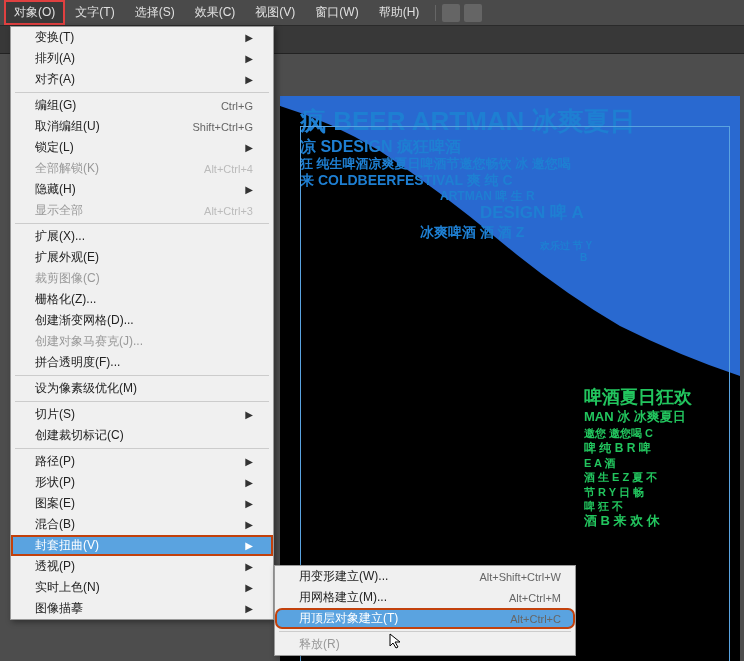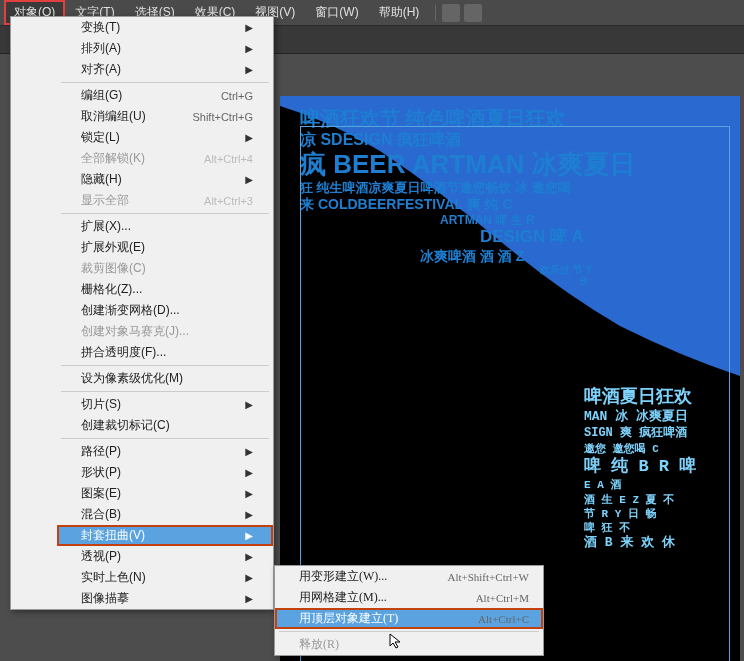--- a/index.html
+++ b/index.html
@@ -88,45 +88,43 @@
     }
     .blue-text-row {
       white-space: nowrap;
       font-size: 14px;
     }
     .right-panel-text {
       position: absolute;
       top: 360px;
       right: 5px;
       width: 155px;
-      color: #7dd3fc;
+      color: #22c55e;
       font-weight: bold;
       font-size: 13px;
       line-height: 1.3;
       overflow: hidden;
-      font-family: Liberation Mono, monospace;
     }
     .selection-outline {
       position: absolute;
       top: 100px;
       left: 300px;
       width: 430px;
       height: 540px;
       border: 1px solid #5aa3e0;
     }
     .dropdown-menu {
       position: absolute;
-      top: 16px;
+      top: 26px;
       left: 10px;
       width: 264px;
       background: #f0f0f0;
       border: 1px solid #999;
       box-shadow: 2px 2px 6px rgba(0,0,0,0.4);
       z-index: 100;
-      padding-left: 46px;
     }
     .menu-item {
       display: flex;
       justify-content: space-between;
       align-items: center;
       padding: 3px 20px 3px 24px;
       color: #222;
       cursor: pointer;
       font-size: 12px;
       height: 21px;
@@ -157,34 +155,34 @@
     }
     .menu-separator {
       height: 1px;
       background: #ccc;
       margin: 2px 4px;
     }
     .submenu {
       position: absolute;
       top: 565px;
       left: 274px;
-      width: 270px;
+      width: 302px;
       background: #f0f0f0;
       border: 1px solid #999;
       box-shadow: 2px 2px 6px rgba(0,0,0,0.4);
       z-index: 101;
-      font-family: Liberation Serif, serif;
     }
     .submenu .menu-item {
       padding-left: 24px;
       padding-right: 14px;
     }
     .submenu .menu-item.highlighted {
       padding-left: 22px;
       padding-right: 12px;
+      border-radius: 7px;
     }
     .cursor-icon {
       position: absolute;
       top: 632px;
       left: 388px;
       z-index: 200;
       font-size: 16px;
       color: #000;
     }
   </style>
@@ -207,38 +205,36 @@
 </div>
 
 <div class="canvas-area">
   <div class="tab-strip"></div>
   <div class="artboard">
     <svg class="blue-shape" viewBox="0 0 460 580" preserveAspectRatio="none">
       <path d="M 0 0 L 460 0 L 460 280 Q 400 260 340 230 Q 280 195 220 145 Q 160 95 100 55 Q 50 25 0 10 Z" fill="#2969d0"></path>
       <path d="M 0 10 L 0 580 L 380 580 Q 340 480 280 380 Q 220 280 150 190 Q 90 110 0 10 Z" fill="#000"></path>
     </svg>
     <div class="blue-text-overlay">
-      <div class="blue-text-row" style="font-size:20px">啤酒狂欢节 纯色啤酒夏日狂欢</div>
+      <div class="blue-text-row" style="font-size:26px">疯 BEER ARTMAN 冰爽夏日</div>
       <div class="blue-text-row" style="font-size:16px">凉 SDESIGN 疯狂啤酒</div>
-      <div class="blue-text-row" style="font-size:26px">疯 BEER ARTMAN 冰爽夏日</div>
       <div class="blue-text-row" style="font-size:13px">狂 纯生啤酒凉爽夏日啤酒节邀您畅饮 冰 邀您喝</div>
       <div class="blue-text-row" style="font-size:14px">来 COLDBEERFESTIVAL 爽 纯 C</div>
       <div class="blue-text-row" style="font-size:12px;padding-left:140px">ARTMAN 啤 生 R</div>
       <div class="blue-text-row" style="font-size:17px;padding-left:180px">DESIGN 啤 A</div>
       <div class="blue-text-row" style="font-size:14px;padding-left:120px">冰爽啤酒 酒 酒 Z</div>
       <div class="blue-text-row" style="font-size:10px;padding-left:240px">欢乐过 节 Y</div>
       <div class="blue-text-row" style="font-size:10px;padding-left:280px">B</div>
     </div>
   </div>
   <div class="right-panel-text">
     <div style="font-size:18px">啤酒夏日狂欢</div>
     <div style="font-size:13px">MAN 冰 冰爽夏日</div>
-    <div style="font-size:12px">SIGN 爽 疯狂啤酒</div>
     <div style="font-size:11px">邀您 邀您喝 C</div>
-    <div style="font-size:17px">啤 纯 B R 啤</div>
+    <div style="font-size:12px">啤 纯 B R 啤</div>
     <div style="font-size:11px">E A 酒</div>
     <div style="font-size:11px">酒 生 E Z 夏 不</div>
     <div style="font-size:11px">节 R Y 日 畅</div>
     <div style="font-size:11px">啤 狂 不</div>
     <div style="font-size:13px">酒 B 来 欢 休</div>
   </div>
   <div class="selection-outline"></div>
 </div>
 
 <div class="dropdown-menu" id="main-menu">

